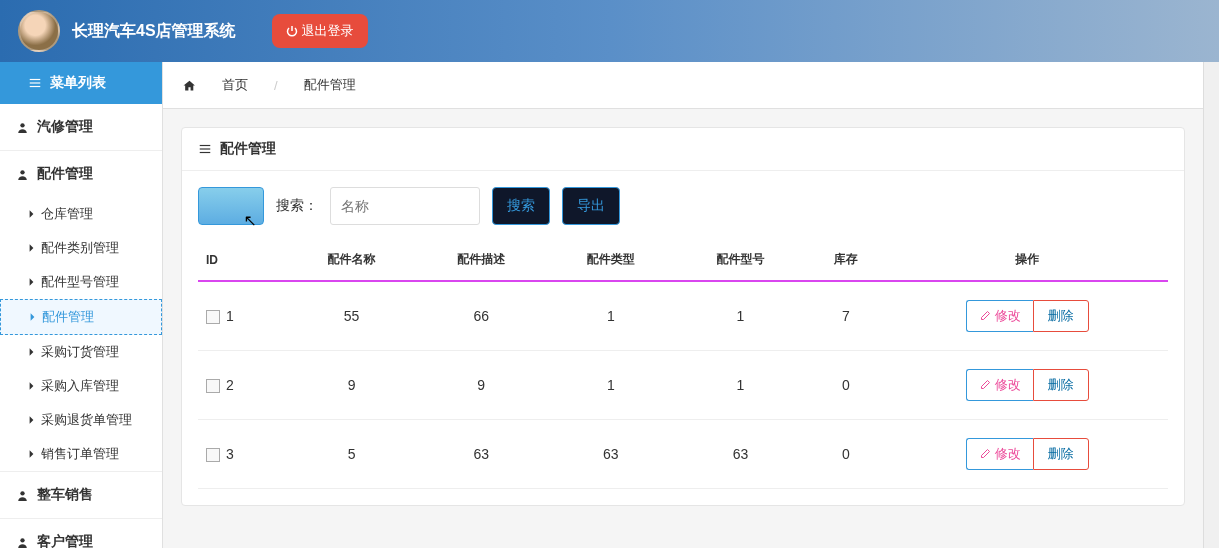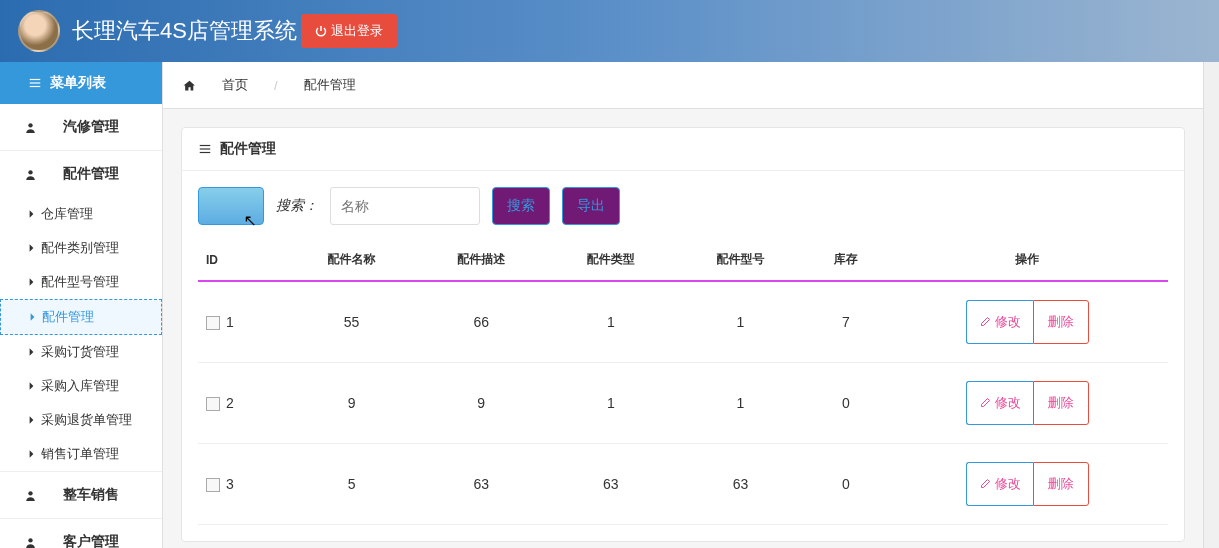--- a/index.html
+++ b/index.html
@@ -1,63 +1,63 @@
 <!DOCTYPE html>
 <html><head>
   <meta charset="utf-8">
   <style>
     * { box-sizing: border-box; margin: 0; padding: 0; }
     body { font-family: "Microsoft YaHei", Arial, sans-serif; font-size: 14px; color: #333; background: #f5f5f5; }
     
     .header { background: linear-gradient(to right, #2b6cb0, #5a8fc8, #9bb5d0); height: 62px; display: flex; align-items: center; padding: 0 18px; }
     .avatar { width: 42px; height: 42px; border-radius: 50%; background: radial-gradient(circle at 40% 35%, #f5d5b8 30%, #8b6f47 60%); border: 2px solid rgba(255,255,255,0.3); margin-right: 12px; }
-    .app-title { color: #fff; font-size: 22px; font-weight: 400; margin-right: 4px; }
-    .logout-btn { background: #e74c3c; color: #fff; border: none; padding: 8px 14px; border-radius: 3px; font-size: 13px; cursor: pointer; display: flex; align-items: center; gap: 4px; }
+    .app-title { color: #fff; font-size: 16px; font-weight: 700; margin-right: 36px; }
+    .logout-btn { background: #e74c3c; color: #fff; border: none; padding: 8px 14px; border-radius: 8px; font-size: 13px; cursor: pointer; display: flex; align-items: center; gap: 4px; }
     .logout-btn svg { width: 12px; height: 12px; }
     
     .layout { display: flex; height: calc(100vh - 62px); }
     
     .sidebar { width: 163px; background: #fff; border-right: 1px solid #e0e0e0; overflow-y: auto; }
     .menu-header { background: #3498db; color: #fff; padding: 12px 28px; font-size: 14px; font-weight: bold; display: flex; align-items: center; gap: 8px; }
     .menu-header svg { width: 14px; height: 14px; }
     .menu-group { border-bottom: 1px solid #eee; }
-    .menu-group-title { padding: 14px 24px; font-weight: bold; display: flex; align-items: center; gap: 26px; cursor: pointer; }
+    .menu-group-title { padding: 14px 16px; font-weight: bold; display: flex; align-items: center; gap: 8px; cursor: pointer; }
     .menu-group-title svg { width: 13px; height: 13px; }
     .menu-items { list-style: none; }
     .menu-item { padding: 8px 16px 8px 28px; cursor: pointer; display: flex; align-items: center; gap: 6px; font-size: 13px; }
     .menu-item svg { width: 7px; height: 10px; }
     .menu-item.active { color: #3498db; border: 1px dashed #3498db; background: #f0f8ff; }
     
     .content { flex: 1; padding: 0; overflow-y: auto; }
     .breadcrumb { background: #fff; padding: 14px 20px; border-bottom: 1px solid #e0e0e0; display: flex; align-items: center; gap: 26px; font-size: 13px; }
     .breadcrumb svg { width: 13px; height: 13px; }
     .breadcrumb .sep { color: #ccc; }
     
     .panel { background: #fff; margin: 18px; border: 1px solid #e5e5e5; border-radius: 4px; }
     .panel-header { padding: 12px 16px; border-bottom: 1px solid #eee; font-weight: bold; display: flex; align-items: center; gap: 8px; }
     .panel-header svg { width: 14px; height: 14px; }
     .panel-body { padding: 16px; }
     
     .toolbar { display: flex; align-items: center; gap: 12px; margin-bottom: 14px; }
     .mock-btn { width: 66px; height: 38px; background: linear-gradient(to bottom, #87ceeb, #5dade2); border: 1px solid #3498db; border-radius: 4px; cursor: pointer; position: relative; }
     .cursor-overlay { position: absolute; bottom: -6px; right: 6px; font-size: 16px; }
-    .search-label { font-size: 14px; font-style: italic; }
+    .search-label { font-size: 14px; }
     .search-input { width: 150px; height: 38px; padding: 0 10px; border: 1px solid #ddd; border-radius: 3px; font-size: 14px; }
-    .btn-outline { height: 38px; padding: 0 14px; background: #701a75; color: #3498db; border: 1px solid #3498db; border-radius: 4px; cursor: pointer; font-size: 14px; }
+    .btn-outline { height: 38px; padding: 0 14px; background: #0f172a; color: #3498db; border: 1px solid #3498db; border-radius: 4px; cursor: pointer; font-size: 14px; }
     
     table { width: 100%; border-collapse: collapse; }
     th { text-align: center; padding: 12px 8px; font-weight: bold; font-size: 12px; border-bottom: 2px solid #d946ef; }
     th:first-child { text-align: left; padding-left: 8px; }
     td { text-align: center; padding: 18px 8px; border-bottom: 1px solid #eee; font-size: 14px; }
     td:first-child { text-align: left; padding-left: 8px; }
     .checkbox { width: 14px; height: 14px; border: 1px solid #aaa; display: inline-block; vertical-align: middle; margin-right: 6px; background: #f8f8f8; }
     .action-group { display: inline-flex; }
     .btn-edit { padding: 6px 12px; background: #fff; color: #ec4899; border: 1px solid #3498db; border-right: none; border-radius: 3px 0 0 3px; cursor: pointer; font-size: 13px; display: flex; align-items: center; gap: 4px; }
     .btn-edit svg { width: 12px; height: 12px; }
-    .btn-delete { padding: 12px 14px; background: #fff; color: #ec4899; border: 1px solid #e74c3c; border-radius: 0 3px 3px 0; cursor: pointer; font-size: 13px; }
+    .btn-delete { padding: 6px 14px; background: #fff; color: #0369a1; border: 1px solid #e74c3c; border-radius: 0 3px 3px 0; cursor: pointer; font-size: 13px; }
     
     .scroll-right { width: 16px; background: #f0f0f0; border-left: 1px solid #ddd; }
   </style>
 </head>
 <body>
 
 <div class="header">
   <div class="avatar"></div>
   <div class="app-title">长理汽车4S店管理系统</div>
   <button class="logout-btn">

